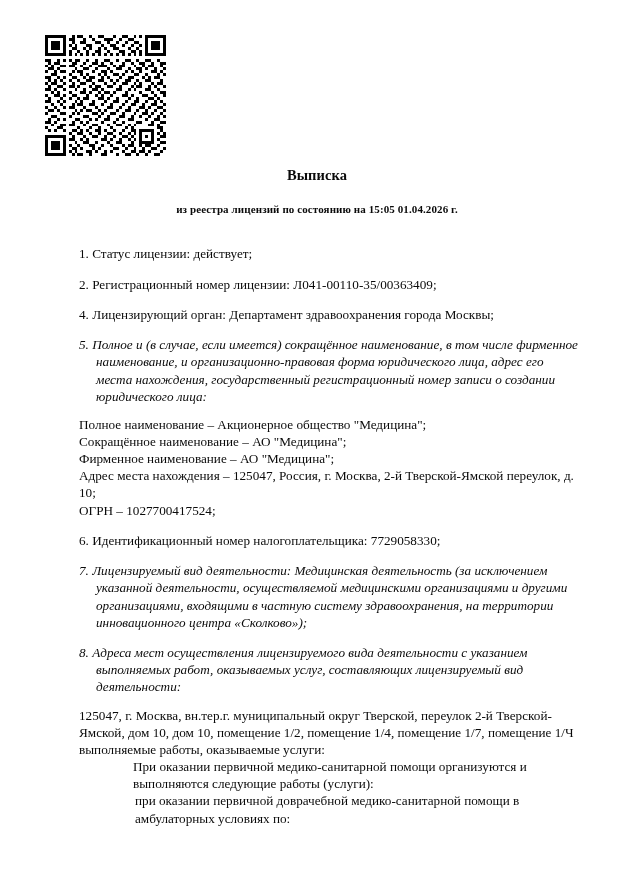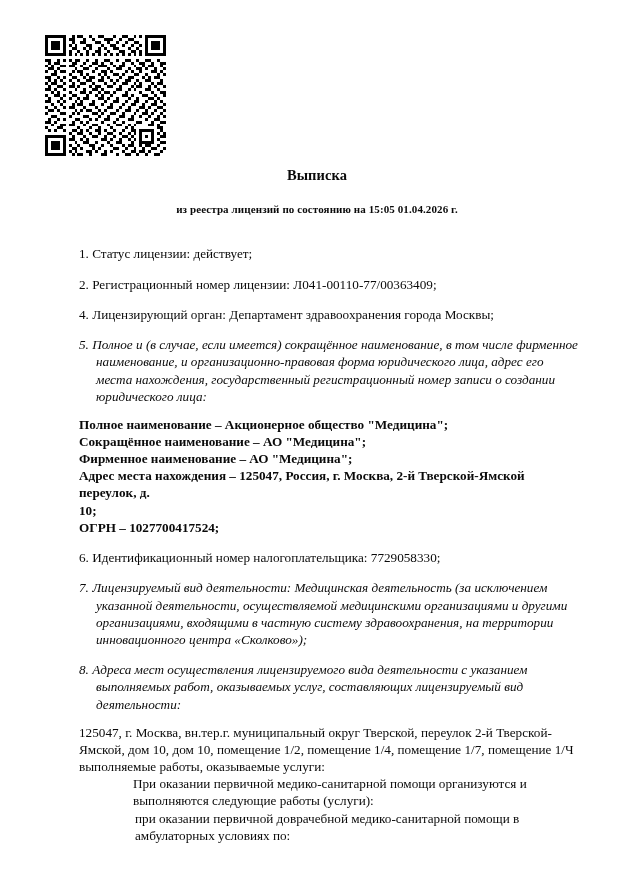--- a/index.html
+++ b/index.html
@@ -73,21 +73,21 @@
     text-indent: -17px;
     margin-bottom: 11px;
   }
   .clause.multi {
     text-indent: -17px;
     font-style: italic;
   }
 
   
   .info-block { margin-bottom: 11px; }
-  .info-line { margin: 0; font-weight: bold; }
+  .info-line { margin: 0; }
 
   
   .addr-block { margin-bottom: 0; }
   .addr-line { margin: 0; }
 
   .just { text-align: justify; text-justify: inter-word; }
   .just-last { text-align: left; margin-left: 46px; }
 
   .ind-1 { padding-left: 8px; }
   .ind-2 { padding-left: 10px; }
@@ -573,21 +573,21 @@
   </div>
 
   <div class="title-block">
     <div class="doc-title">Выписка</div>
     <div class="doc-subtitle">из реестра лицензий по состоянию на 15:05 01.04.2026 г.</div>
   </div>
 
   <div class="body-block">
 
     <p class="clause">1. Статус лицензии: действует;</p>
-    <p class="clause">2. Регистрационный номер лицензии: Л041-00110-77/00363409;</p>
+    <p class="clause">2. Регистрационный номер лицензии: Л041-00110-35/00363409;</p>
     <p class="clause">4. Лицензирующий орган: Департамент здравоохранения города Москвы;</p>
     <p class="clause multi">5. Полное и (в случае, если имеется) сокращённое наименование, в том числе фирменное наименование, и организационно-правовая форма юридического лица, адрес его места нахождения, государственный регистрационный номер записи о создании юридического лица:</p>
 
     <div class="info-block">
       <p class="info-line">Полное наименование – Акционерное общество  "Медицина";</p>
       <p class="info-line">Сокращённое наименование – АО "Медицина";</p>
       <p class="info-line">Фирменное наименование – АО "Медицина";</p>
       <p class="info-line">Адрес места нахождения – 125047, Россия, г. Москва, 2-й Тверской-Ямской переулок, д.</p>
       <p class="info-line">10;</p>
       <p class="info-line">ОГРН – 1027700417524;</p>

